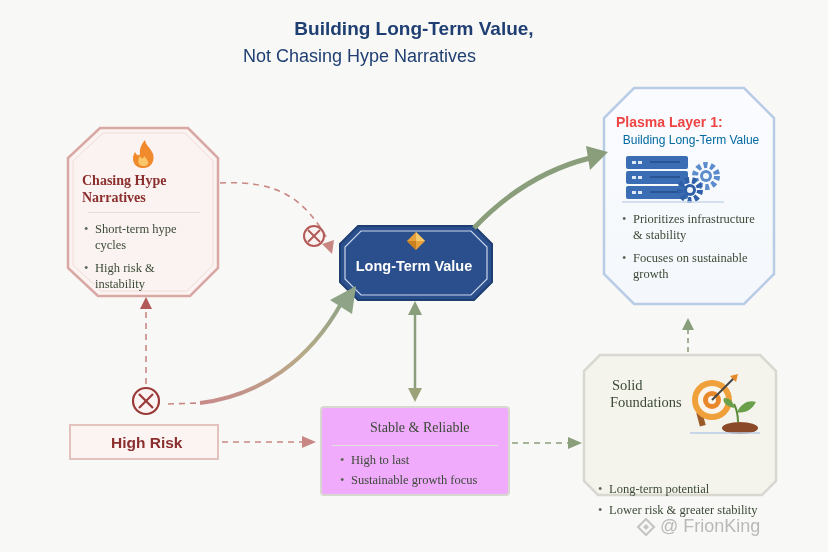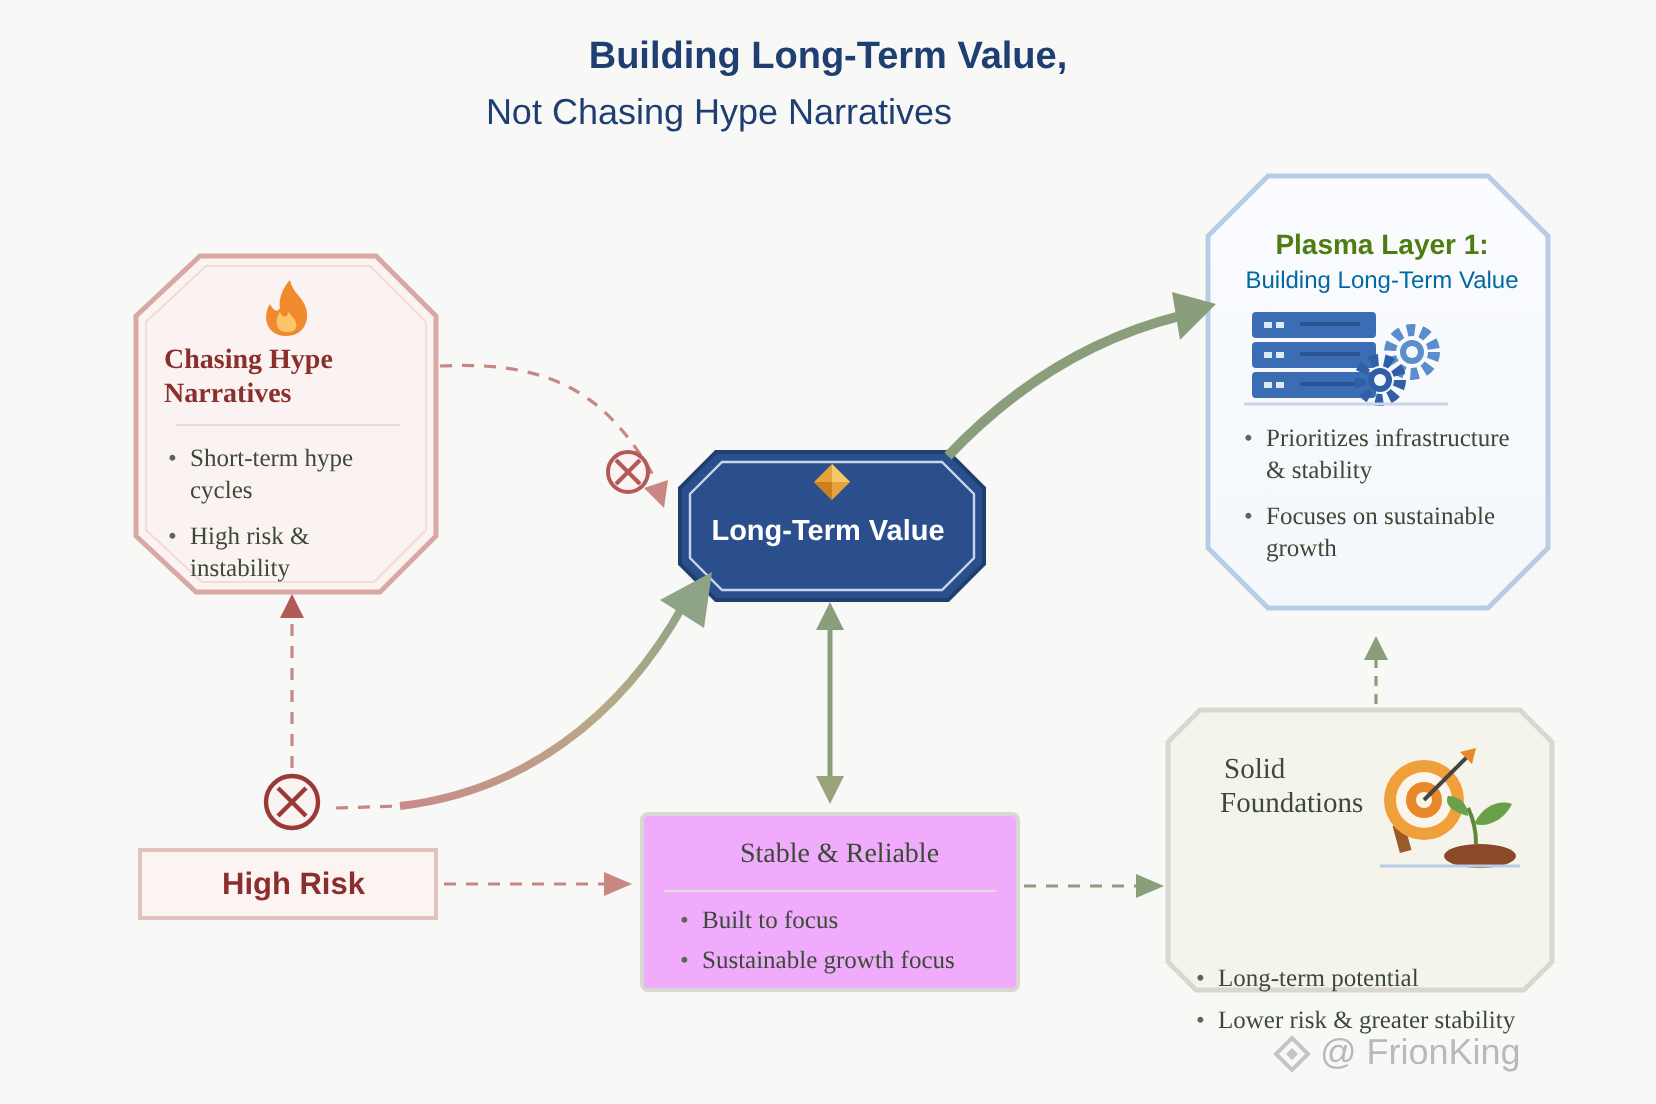--- a/index.html
+++ b/index.html
@@ -15,21 +15,21 @@
   .oct-text { text-align:left; }
   .card-title-red { color:#8b2e2e; font-weight:bold; font-size:14px; line-height:17px; }
   .bullets { list-style:none; margin:0; padding:0; font-size:12.5px; line-height:16px; color:#3b4a36; }
   .bullets li { position:relative; padding-left:13px; margin-bottom:7px; }
   .bullets li::before { content:"•"; position:absolute; left:2px; top:0; color:#5a6656; }
   .divider { height:1px; background:#e6dcd8; margin:6px 6px 8px; }
   #hype-card { left:68px; top:128px; width:150px; height:168px; }
   #hype-inner { position:absolute; left:14px; top:10px; width:124px; }
   #plasma-card { left:604px; top:88px; width:170px; height:216px; }
   #plasma-inner { position:absolute; left:12px; top:26px; width:150px; }
-  .plasma-t1 { font-family:"Liberation Sans",sans-serif; font-weight:bold; font-size:14px; color:#4d7c0f; text-align:center; }
+  .plasma-t1 { font-family:"Liberation Sans",sans-serif; font-weight:bold; font-size:14px; color:#ef4444; }
   .plasma-t2 { font-family:"Liberation Sans",sans-serif; font-size:12px; color:#0369a1; text-align:center; margin-top:3px; }
   #ltv-label { left:342px; top:258px; width:144px; text-align:center; color:#ffffff; font-family:"Liberation Sans",sans-serif; font-size:14.5px; font-weight:bold; }
   #risk-box { left:69px; top:424px; width:150px; height:36px; border:2px solid #e3c1bd; border-radius:0; background:#fbf4f2; box-sizing:border-box; }
   #risk-label { position:absolute; left:40px; top:8px; color:#8b2e2e; font-family:"Liberation Sans",sans-serif; font-weight:bold; font-size:15.5px; }
   #stable-box { left:320px; top:406px; width:190px; height:90px; border:2px solid #d8d8d0; border-radius:4px; background:#f0abfc; box-sizing:border-box; }
   #stable-title { position:absolute; left:48px; top:12px; color:#3b4a36; font-size:14px; }
   #stable-div { position:absolute; left:10px; right:10px; top:37px; height:1px; background:#e2e2da; }
   #stable-list { position:absolute; left:16px; top:44px; }
   #stable-list li { margin-bottom:4px; }
   #found-card { left:584px; top:355px; width:188px; height:140px; }
@@ -199,21 +199,21 @@
 </div>
 
 <div id="risk-box" class="abs">
   <span id="risk-label">High Risk</span>
 </div>
 
 <div id="stable-box" class="abs">
   <div id="stable-title">Stable &amp; Reliable</div>
   <div id="stable-div"></div>
   <ul id="stable-list" class="bullets">
-    <li>Built to focus</li>
+    <li>High to last</li>
     <li>Sustainable growth focus</li>
   </ul>
 </div>
 
 <div id="found-card" class="abs">
   <div id="found-title">
     <div style="padding-left:2px;">Solid</div>
     <div>Foundations</div>
   </div>
   <ul id="found-list" class="bullets">

